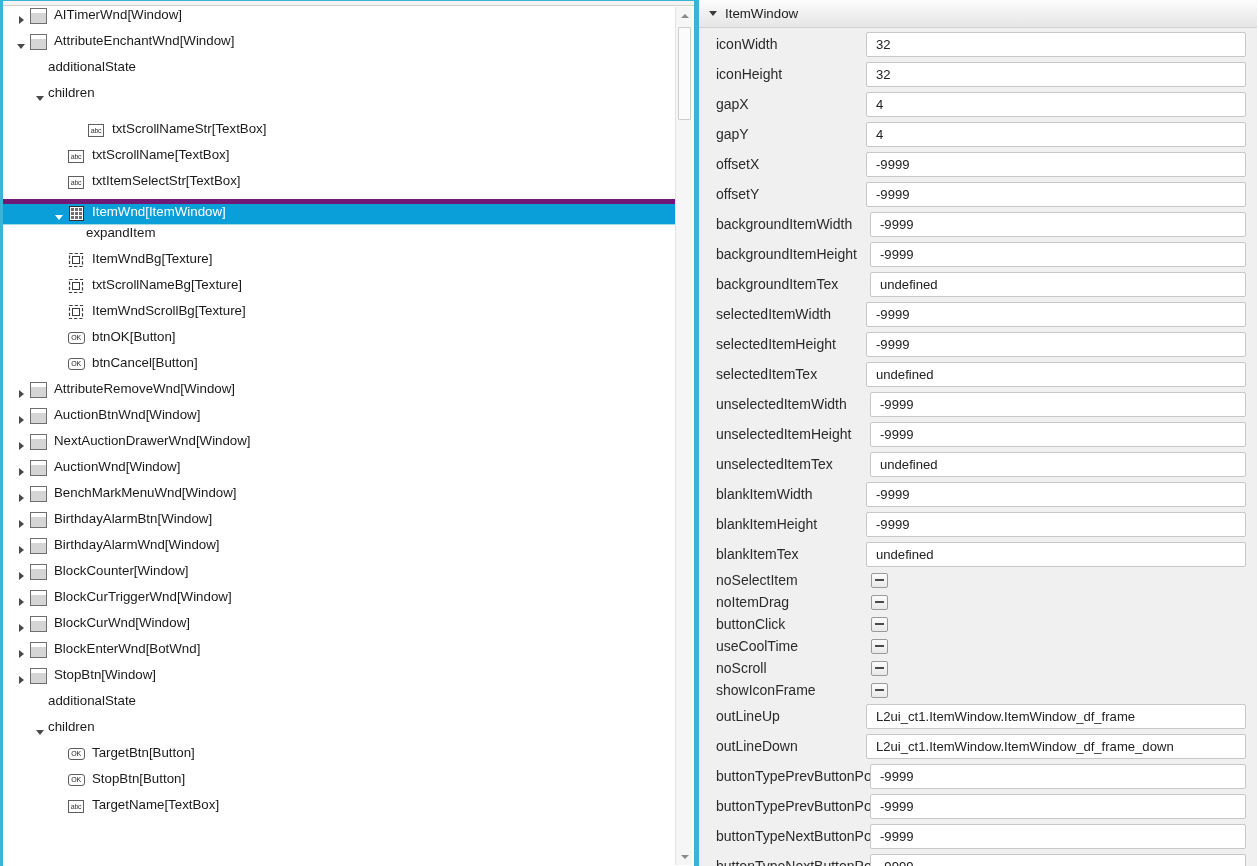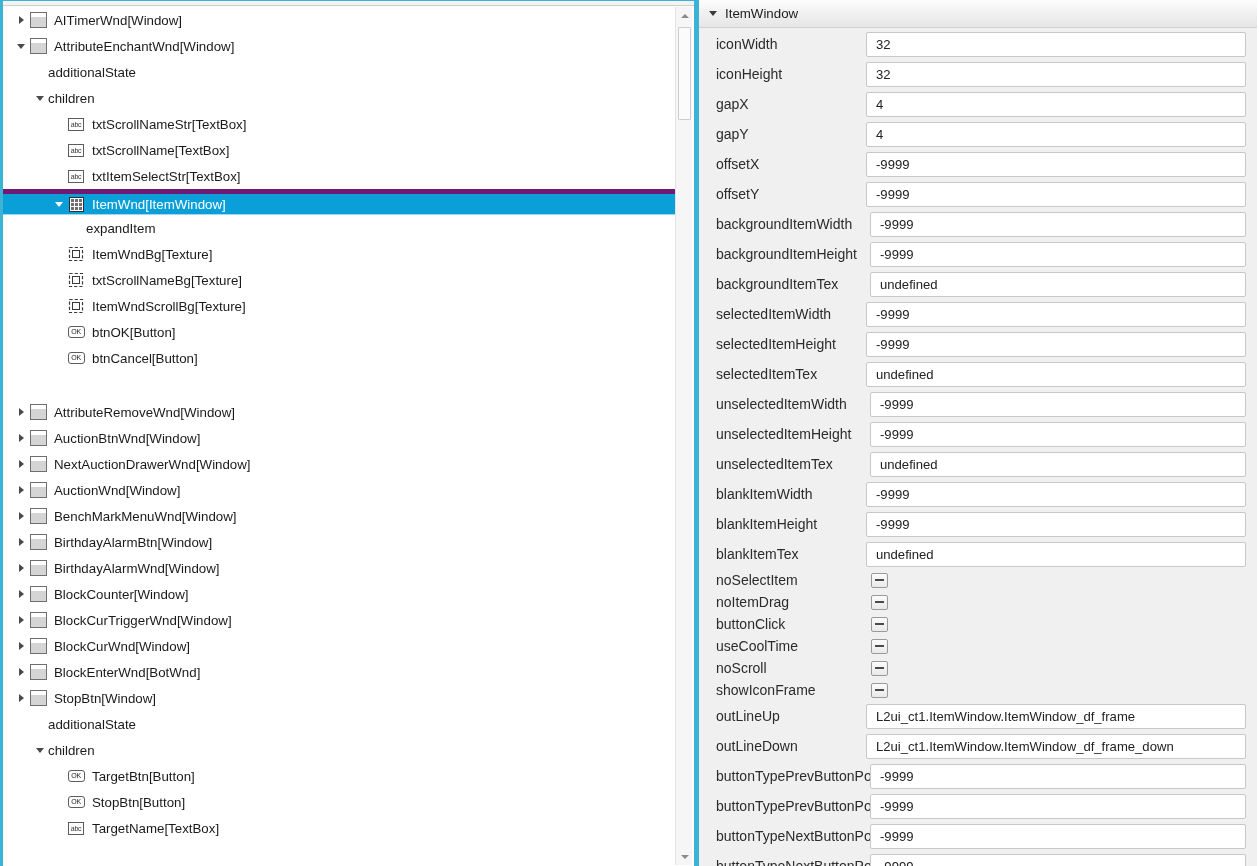--- a/index.html
+++ b/index.html
@@ -29,21 +29,21 @@
   }
   #tree-scroll {
     position: absolute; left: 0; top: 6px;
     width: 672px; height: 860px;
     overflow: hidden;
   }
   .node {
     position: relative;
     height: 26px;
     display: flex;
-    align-items: center;
+    align-items: flex-start;
     font-size: 13.3px;
     color: #1a1a1a;
     white-space: nowrap;
   }
   .node.selected {
     background: #0a9fd8;
     color: #ffffff;
     border-top: 5px solid #701a75;
     border-bottom: 1px solid #9fd9ee;
   }
@@ -233,21 +233,21 @@
           <span class="ico" style="width: 0px; flex-basis: 0px; margin-right: 0px;"></span>
           <span class="node-label">additionalState</span>
         </div>
         <div class="node" style="padding-left: 29px;">
           <span class="twisty open">
             <i></i>
           </span>
           <span class="ico" style="width: 0px; flex-basis: 0px; margin-right: 0px;"></span>
           <span class="node-label">children</span>
         </div>
-        <div class="node" style="padding-left: 48px;">
+        <div class="node" style="padding-left: 68px; margin-top: 10px;">
           <span class="twisty none">
             <i></i>
           </span>
           <span class="ico">
             <span class="ico-textbox">abc</span>
           </span>
           <span class="node-label">txtScrollNameStr[TextBox]</span>
         </div>
         <div class="node" style="padding-left: 48px;">
           <span class="twisty none">
@@ -346,21 +346,21 @@
         </div>
         <div class="node" style="padding-left: 48px;">
           <span class="twisty none">
             <i></i>
           </span>
           <span class="ico">
             <span class="ico-button">OK</span>
           </span>
           <span class="node-label">btnCancel[Button]</span>
         </div>
-        <div class="node" style="padding-left: 10px; margin-top: 28px;">
+        <div class="node" style="padding-left: 10px;">
           <span class="twisty closed">
             <i></i>
           </span>
           <span class="ico">
             <span class="ico-window"></span>
           </span>
           <span class="node-label">AttributeRemoveWnd[Window]</span>
         </div>
         <div class="node" style="padding-left: 10px;">
           <span class="twisty closed">

